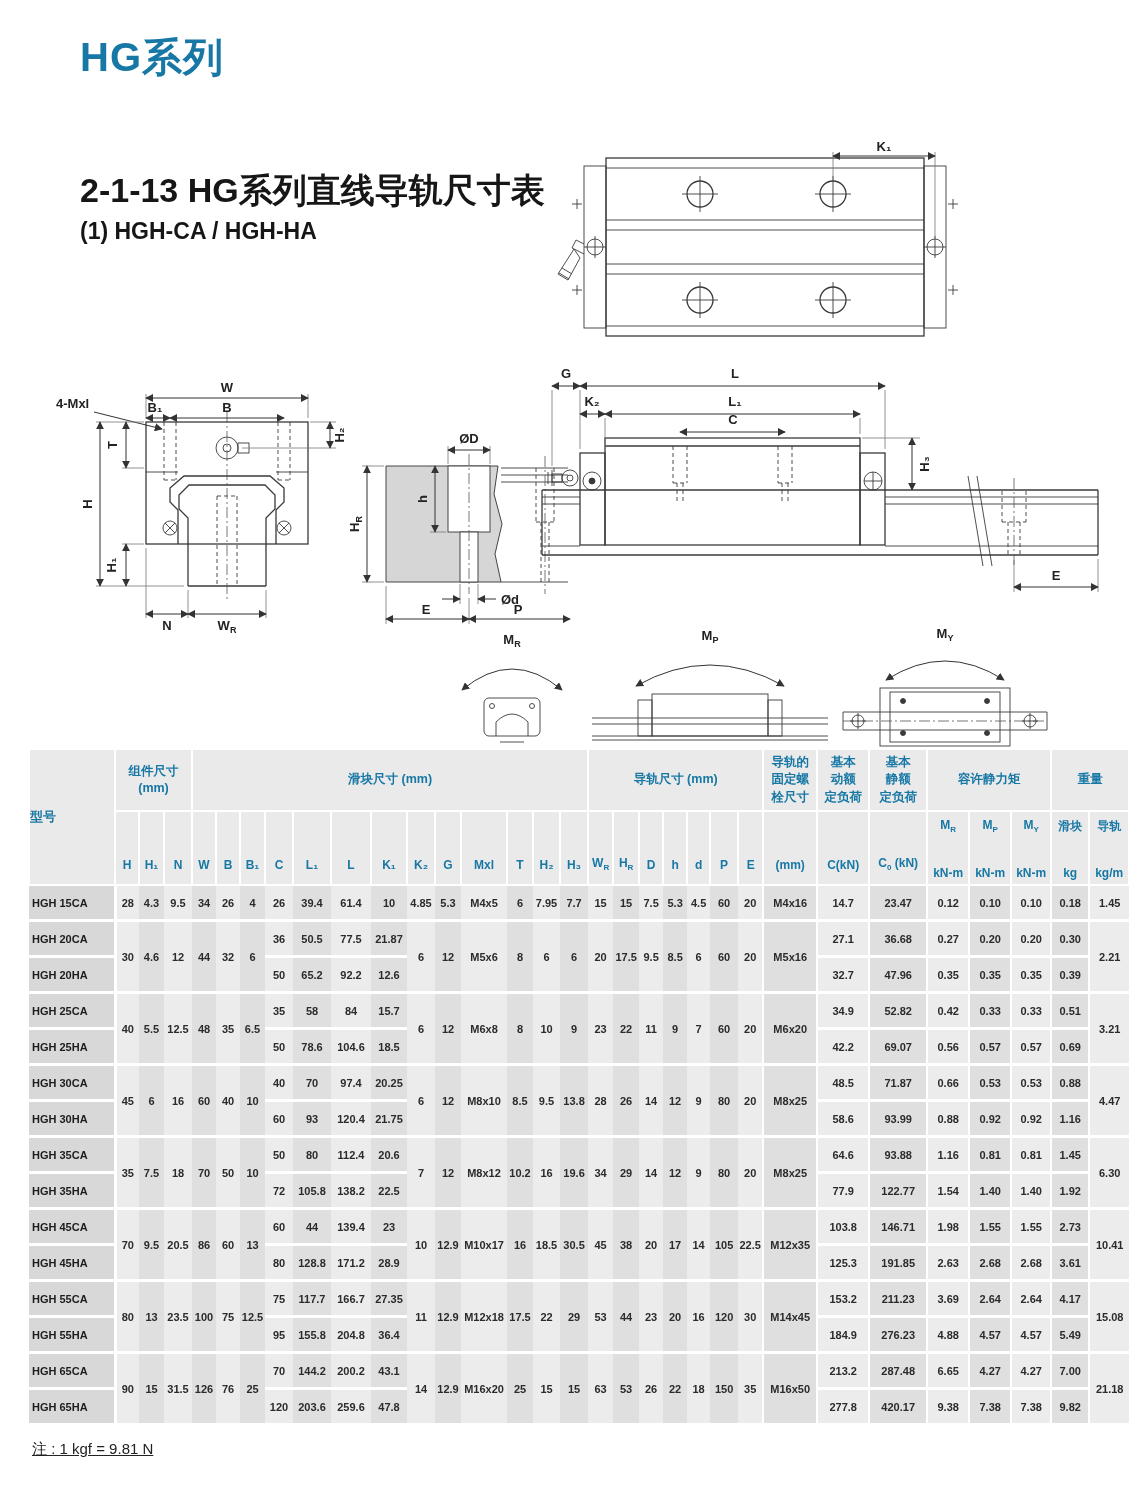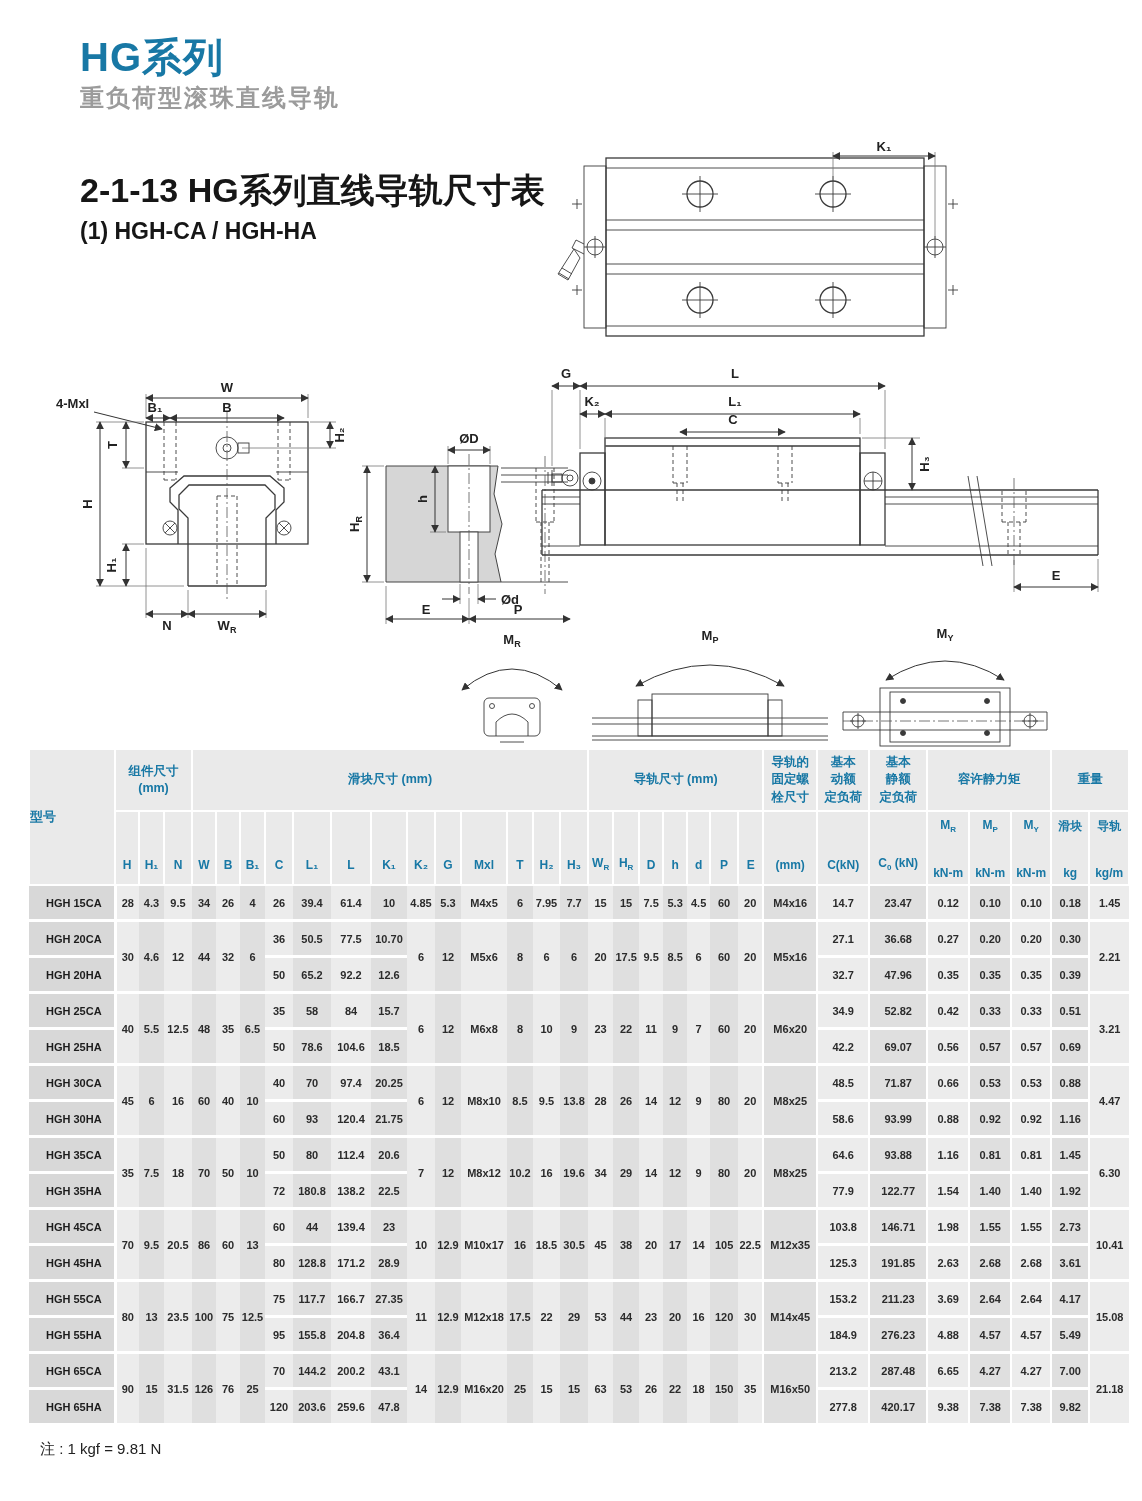--- a/index.html
+++ b/index.html
@@ -4,21 +4,21 @@
 <style>
   :root{ --accent:#1878a5; }
   html,body{margin:0;padding:0;background:#fff;}
   body{font-family:"Liberation Sans","DejaVu Sans",sans-serif;}
   .page{position:relative;width:1142px;height:1501px;background:#fff;overflow:hidden;}
 
   .title{position:absolute;left:80px;top:30px;font-size:40px;font-weight:700;color:var(--accent);letter-spacing:1px;}
   .subtitle{position:absolute;left:80px;top:82px;font-size:24px;font-weight:700;color:#9b9b9b;letter-spacing:2px;}
   .section-heading{position:absolute;left:80px;top:168px;font-size:34px;font-weight:700;color:#161616;}
   .sub-heading{position:absolute;left:80px;top:218px;font-size:23px;font-weight:700;color:#161616;}
-  .note{position:absolute;left:40px;top:1440px;font-size:15px;color:#222;}
+  .note{position:absolute;left:32px;top:1440px;font-size:15px;color:#222;text-decoration:underline;}
 
   svg{position:absolute;overflow:visible;}
   svg text{font-family:"Liberation Sans","DejaVu Sans",sans-serif;font-size:13px;font-weight:700;fill:#222;}
   .ss{font-size:9px;}
   .edge{fill:none;stroke:#3a3a3a;stroke-width:1.3;}
   .thin{fill:none;stroke:#3a3a3a;stroke-width:0.9;}
   .dim{stroke:#333;stroke-width:1;fill:none;}
   .ext{stroke:#777;stroke-width:0.8;fill:none;}
   .dash{stroke-dasharray:4 3;}
   .cline{stroke-dasharray:11 3 2 3;stroke-width:0.8;stroke:#555;fill:none;}
@@ -31,32 +31,31 @@
   .tr-groups{height:62px;}
   .tr-syms{height:74px;}
   .th-model{font-size:13px;text-align:left;padding-left:12px;vertical-align:middle;}
   .th-group{font-size:12.5px;line-height:1.38;vertical-align:middle;text-align:center;}
   .th-sym{font-size:12px;vertical-align:bottom;text-align:center;}
   .th-sym .sym{padding-bottom:12px;}
   .th-sym.has-u{vertical-align:top;}
   .th-sym.has-u .stack{height:62px;margin-top:6px;display:flex;flex-direction:column;justify-content:space-between;align-items:center;}
   .th-sym sub{font-size:8px;}
   .dim-table td{height:33px;text-align:center;font-size:11px;font-weight:700;color:#2b2b2b;border-bottom:3px solid #fff;}
-  td.model{background:#d8d8d8;text-align:left;padding-left:17px;border-right:3px solid #fff;color:#1c1c1c;}
+  td.model{background:#d8d8d8;text-align:left;padding-left:3px;border-right:3px solid #fff;color:#1c1c1c;}
   td.cl{background:#ececec;}
   td.cd{background:#dfdfdf;}
   td.sep{border-left:2px solid #fff;}
 </style>
 </head>
 <body>
 
 <div class="page">
 
   <div class="title">HG系列</div>
-  <div class="subtitle">重负荷型滚珠直线导轨</div>
   <div class="section-heading">2-1-13 HG系列直线导轨尺寸表</div>
   <div class="sub-heading">(1) HGH-CA / HGH-HA</div>
 
   <svg width="0" height="0">
     <defs>
       <marker id="ar" viewBox="0 0 10 10" refX="9" refY="5" markerWidth="8" markerHeight="8" orient="auto-start-reverse">
         <path d="M0,0L10,5L0,10z" fill="#333"></path>
       </marker>
     </defs>
   </svg>
@@ -599,21 +598,21 @@
           <td class="model">HGH 20CA</td>
           <td rowspan="2" class="cl">30</td>
           <td rowspan="2" class="cd">4.6</td>
           <td rowspan="2" class="cl">12</td>
           <td rowspan="2" class="cd">44</td>
           <td rowspan="2" class="cl">32</td>
           <td rowspan="2" class="cd">6</td>
           <td class="cl">36</td>
           <td class="cd">50.5</td>
           <td class="cl">77.5</td>
-          <td class="cd">10.70</td>
+          <td class="cd">21.87</td>
           <td rowspan="2" class="cl">6</td>
           <td rowspan="2" class="cd">12</td>
           <td rowspan="2" class="cl">M5x6</td>
           <td rowspan="2" class="cd">8</td>
           <td rowspan="2" class="cl">6</td>
           <td rowspan="2" class="cd">6</td>
           <td rowspan="2" class="cl">20</td>
           <td rowspan="2" class="cd">17.5</td>
           <td rowspan="2" class="cl">9.5</td>
           <td rowspan="2" class="cd">8.5</td>
@@ -766,21 +765,21 @@
           <td class="cd sep">93.88</td>
           <td class="cl sep">1.16</td>
           <td class="cd sep">0.81</td>
           <td class="cl sep">0.81</td>
           <td class="cd sep">1.45</td>
           <td rowspan="2" class="cl sep">6.30</td>
         </tr>
         <tr>
           <td class="model">HGH 35HA</td>
           <td class="cl">72</td>
-          <td class="cd">180.8</td>
+          <td class="cd">105.8</td>
           <td class="cl">138.2</td>
           <td class="cd">22.5</td>
           <td class="cl sep">77.9</td>
           <td class="cd sep">122.77</td>
           <td class="cl sep">1.54</td>
           <td class="cd sep">1.40</td>
           <td class="cl sep">1.40</td>
           <td class="cd sep">1.92</td>
         </tr>
         <tr>

